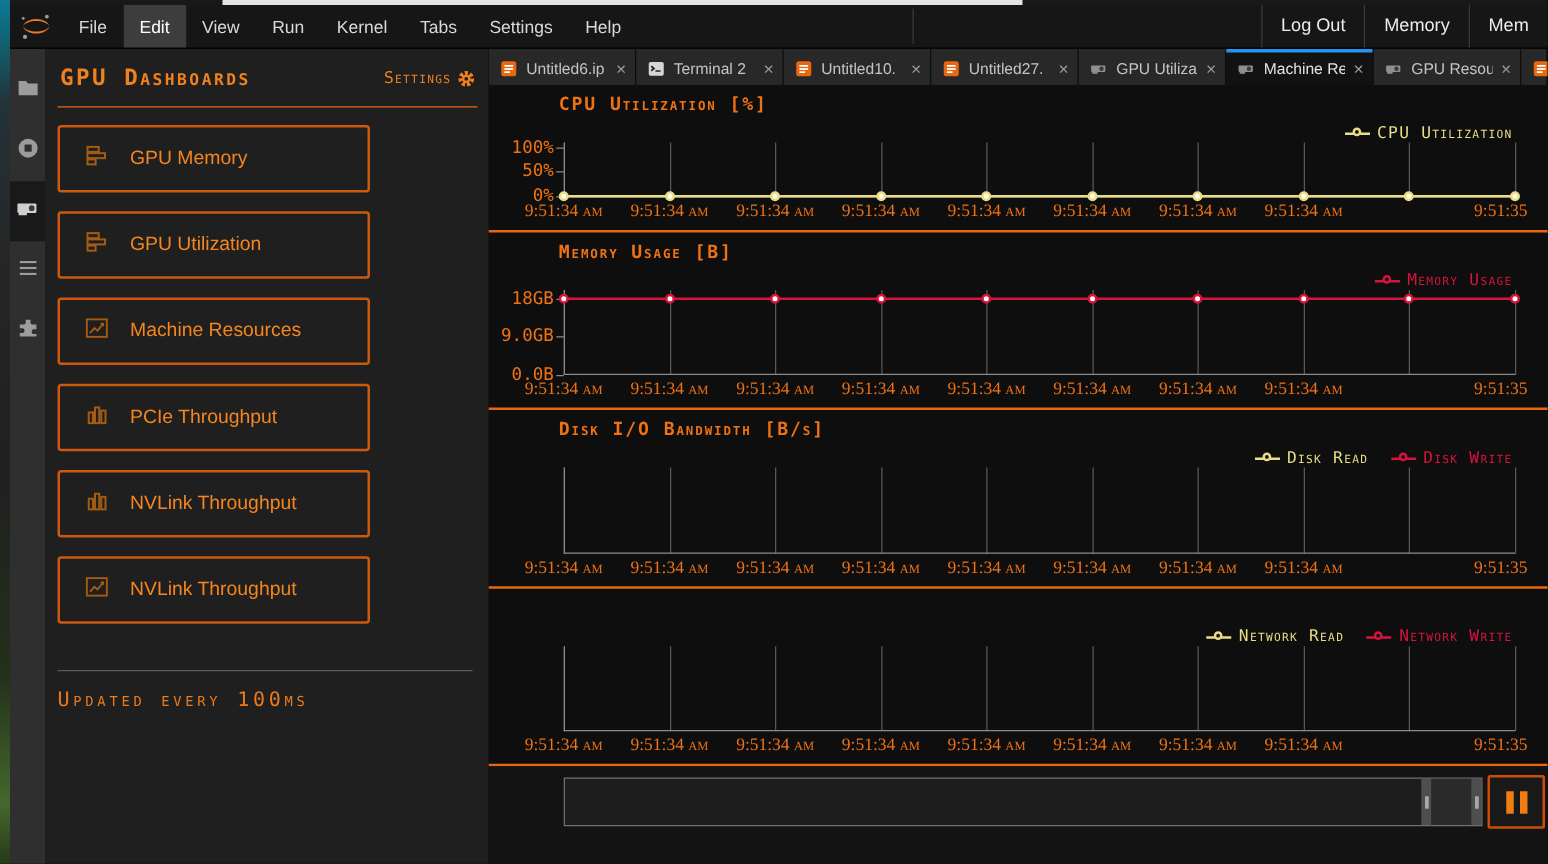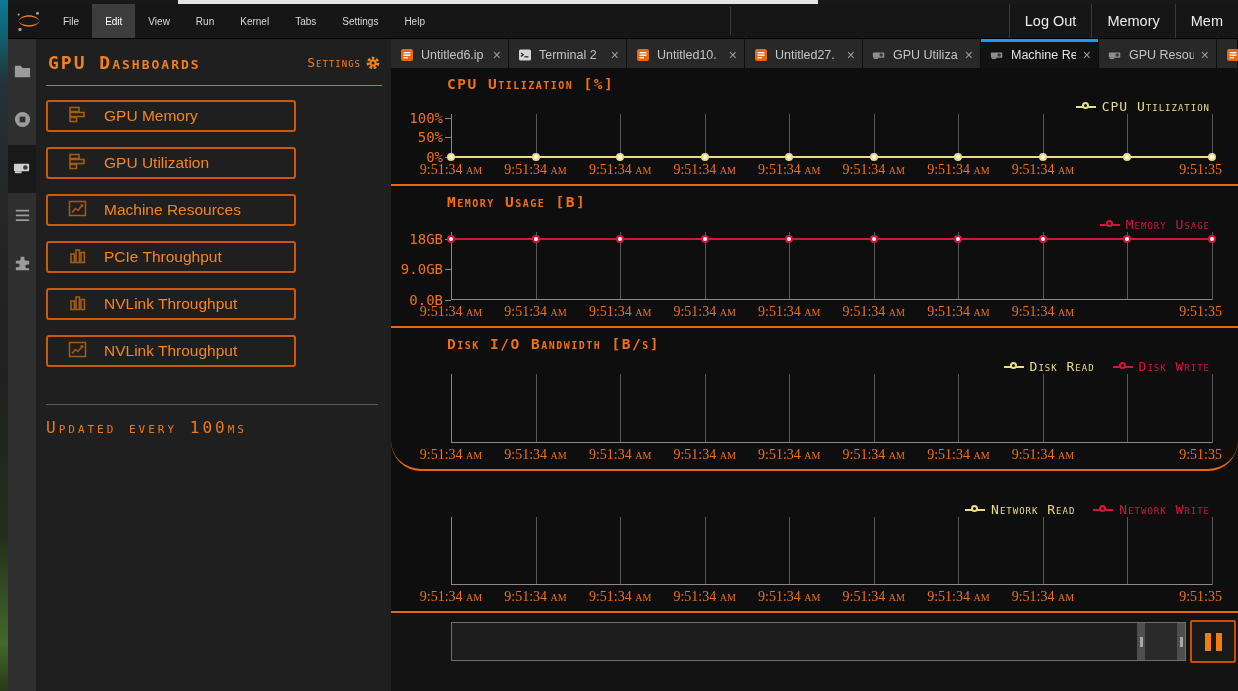--- a/index.html
+++ b/index.html
@@ -15,21 +15,21 @@
 
   
   .top-strip { height:4px; background:#181818; position:relative; }
   .top-strip .light { position:absolute; left:170px; width:640px; top:0; height:4px; background:#e4e4e4; }
 
   
   .menubar { height:35px; background:#161616; display:flex; align-items:stretch; position:relative;
              border-bottom:1px solid #000; }
   .logo-box { width:42px; display:flex; align-items:center; justify-content:center; }
   .menu-left { display:flex; align-items:stretch; }
-  .menu-item { padding:0 13px; display:flex; align-items:center; color:#d9d9d9; font-size:10px; cursor:default; }
+  .menu-item { padding:0 13px; display:flex; align-items:center; color:#d9d9d9; font-size:14px; cursor:default; }
   .menu-item.active { background:#3d3d3d; color:#fff; }
   .menubar .vdiv { position:absolute; left:722px; top:3px; bottom:3px; width:1px; background:#3a3a3a; }
   .menu-right { margin-left:auto; display:flex; align-items:stretch; }
   .menu-right .menu-item { border-left:1px solid #3a3a3a; padding:0 15px; font-size:14.5px; color:#ececec; }
 
   
   .content { flex:1; display:flex; min-height:0; }
 
   
   .activity-bar { width:28px; background:#2f2f2f; display:flex; flex-direction:column; padding-top:10px; }
@@ -39,21 +39,21 @@
 
   
   .sidebar { width:355px; background:#1f1f1f; padding:13px 9px 0 10px; display:flex; flex-direction:column; }
   .sb-header { display:flex; align-items:center; justify-content:space-between; padding:0 2px 0 2px; }
   .sb-title { font-family:"DejaVu Sans Mono", monospace; font-variant:small-caps; font-weight:bold;
               font-size:18px; letter-spacing:2px; color:#f0811f; }
   .sb-settings { display:flex; align-items:center; gap:5px; font-family:"DejaVu Sans Mono", monospace;
               font-variant:small-caps; font-size:13px; letter-spacing:1px; color:#f0811f; cursor:pointer; }
   .sb-divider { border-top:1px solid #e8680f; margin-top:12px; }
   .sb-items { margin-top:14px; }
-  .sb-btn { width:250px; height:32px; border:2px solid #c95a0f; border-radius:3px; margin-bottom:15px;
+  .sb-btn { width:250px; height:54px; border:2px solid #c95a0f; border-radius:3px; margin-bottom:15px;
             display:flex; align-items:center; padding-left:20px; gap:17px; cursor:pointer; background:transparent; }
   .sb-btn svg { width:19px; height:19px; flex:none; }
   .sb-btn .lbl { color:#f5861f; font-size:15.5px; }
   .sb-footer-divider { border-top:1px solid #5a5a5a; margin-top:22px; margin-right:4px; }
   .sb-footer { margin-top:13px; font-family:"DejaVu Sans Mono", monospace; font-variant:small-caps;
                font-size:16px; letter-spacing:3px; color:#ec7a1a; }
 
   
   .main { flex:1; display:flex; flex-direction:column; background:#0e0e0e; min-width:0; }
 
@@ -448,21 +448,21 @@
               <span class="xlabel" style="left: 11.1111%;">9:51:34 am</span>
               <span class="xlabel" style="left: 22.2222%;">9:51:34 am</span>
               <span class="xlabel" style="left: 33.3333%;">9:51:34 am</span>
               <span class="xlabel" style="left: 44.4444%;">9:51:34 am</span>
               <span class="xlabel" style="left: 55.5556%;">9:51:34 am</span>
               <span class="xlabel" style="left: 66.6667%;">9:51:34 am</span>
               <span class="xlabel" style="left: 77.7778%;">9:51:34 am</span>
               <span class="xlabel last">9:51:35</span>
             </div>
           </div>
-          <div class="chart-block" style="height: 143px; border-radius: 30px;">
+          <div class="chart-block" style="height: 143px;">
             <div class="chart-title">Disk I/O Bandwidth [B/s]</div>
             <div class="legend">
               <span class="legend-entry">
                 <span class="legend-marker">
                   <span class="lm-line" style="background: rgb(233, 221, 133);"></span>
                   <span class="lm-dot" style="border-color: rgb(233, 221, 133);"></span>
                 </span>
                 <span class="legend-label" style="color: rgb(233, 221, 133);">Disk Read</span>
               </span>
               <span class="legend-entry">

